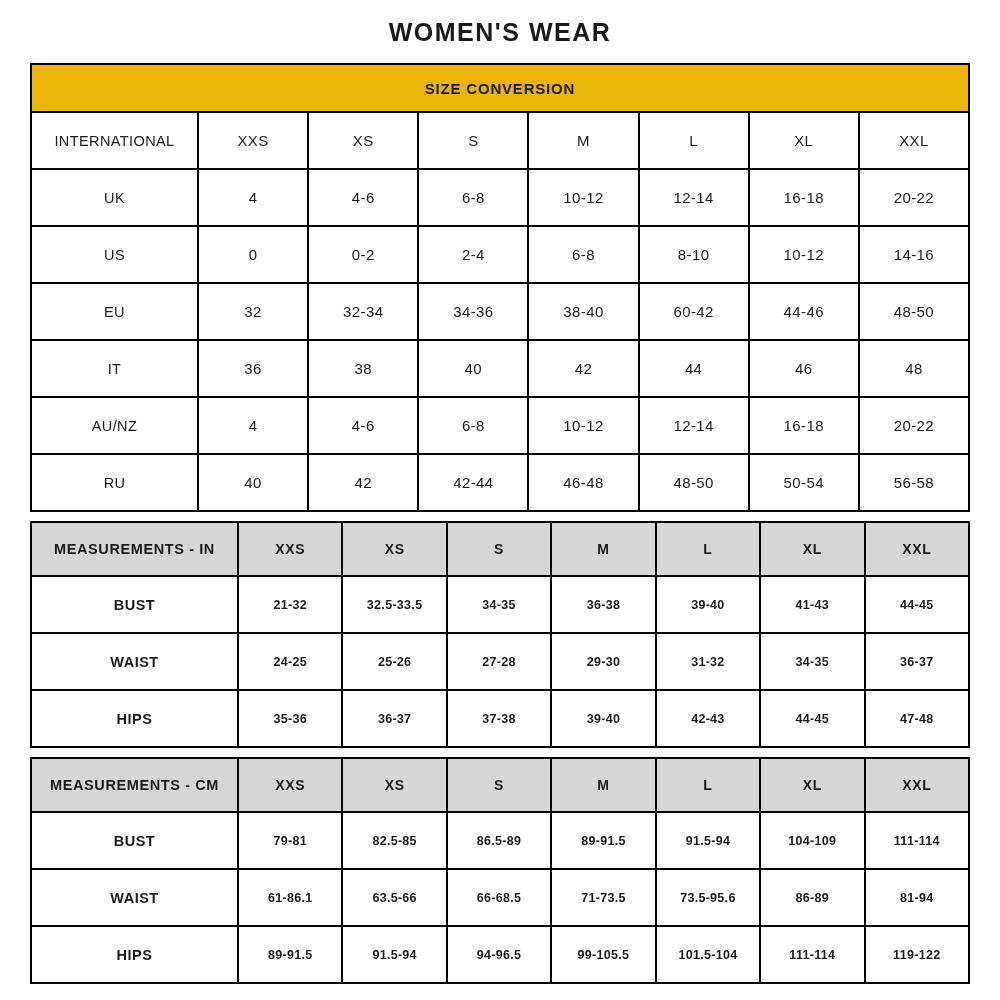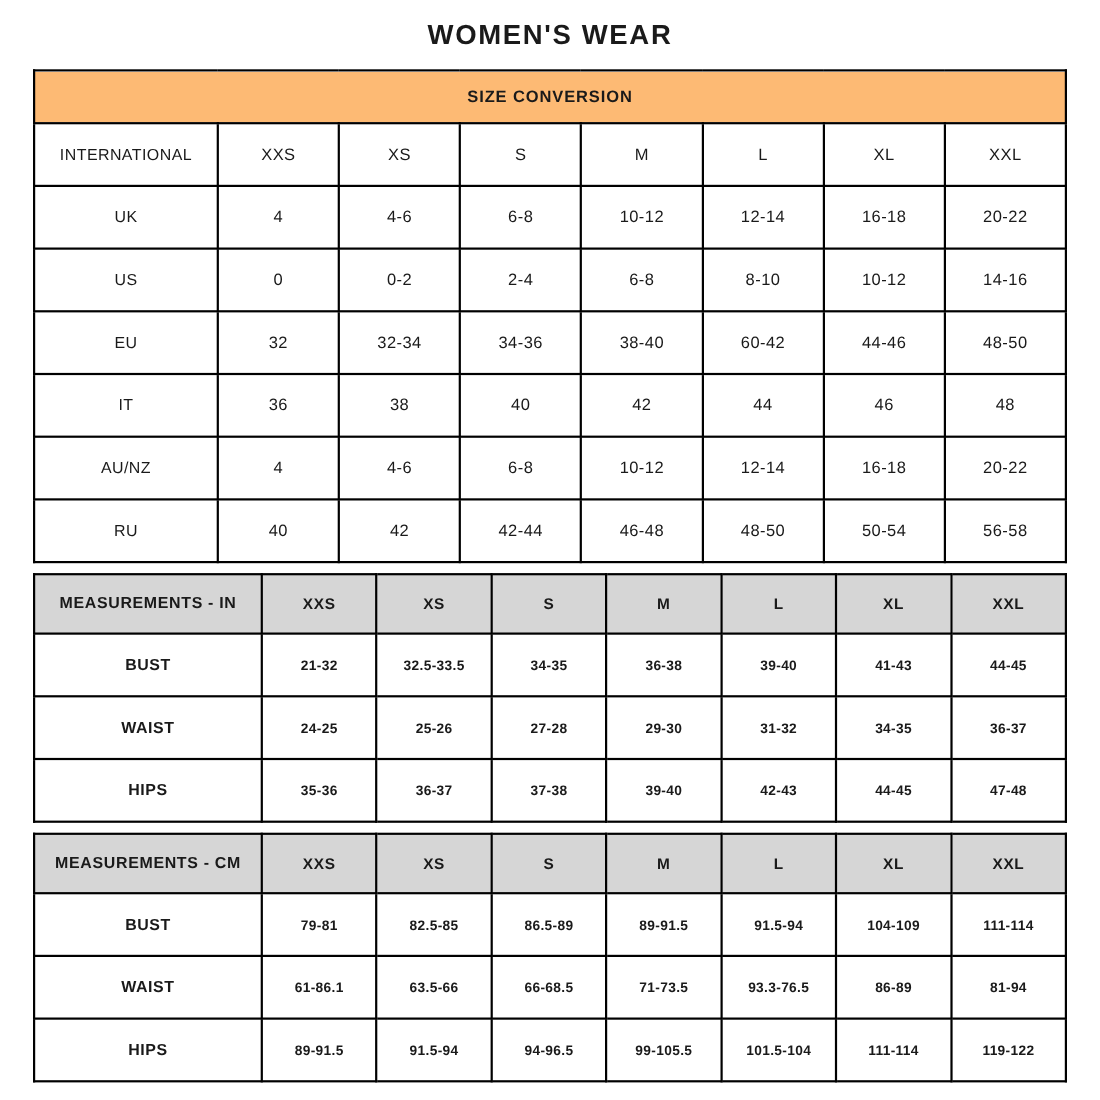--- a/index.html
+++ b/index.html
@@ -31,21 +31,21 @@
   table.tbl th, table.tbl td {
     border: 2px solid #000000;
     text-align: center;
     vertical-align: middle;
     padding: 0 4px;
     overflow: hidden;
     white-space: nowrap;
   }
   
   .banner {
-    background: #fdba74;
+    background: #eab308;
     height: 46px;
     font-size: 15px;
     font-weight: 700;
     letter-spacing: 0.8px;
   }
   
   .conversion td {
     height: 55px;
     font-size: 15px;
     letter-spacing: 0.4px;
@@ -263,21 +263,21 @@
           <td>91.5-94</td>
           <td>104-109</td>
           <td>111-114</td>
         </tr>
         <tr>
           <td class="rowlabel">WAIST</td>
           <td>61-86.1</td>
           <td>63.5-66</td>
           <td>66-68.5</td>
           <td>71-73.5</td>
-          <td>93.3-76.5</td>
+          <td>73.5-95.6</td>
           <td>86-89</td>
           <td>81-94</td>
         </tr>
         <tr>
           <td class="rowlabel">HIPS</td>
           <td>89-91.5</td>
           <td>91.5-94</td>
           <td>94-96.5</td>
           <td>99-105.5</td>
           <td>101.5-104</td>

